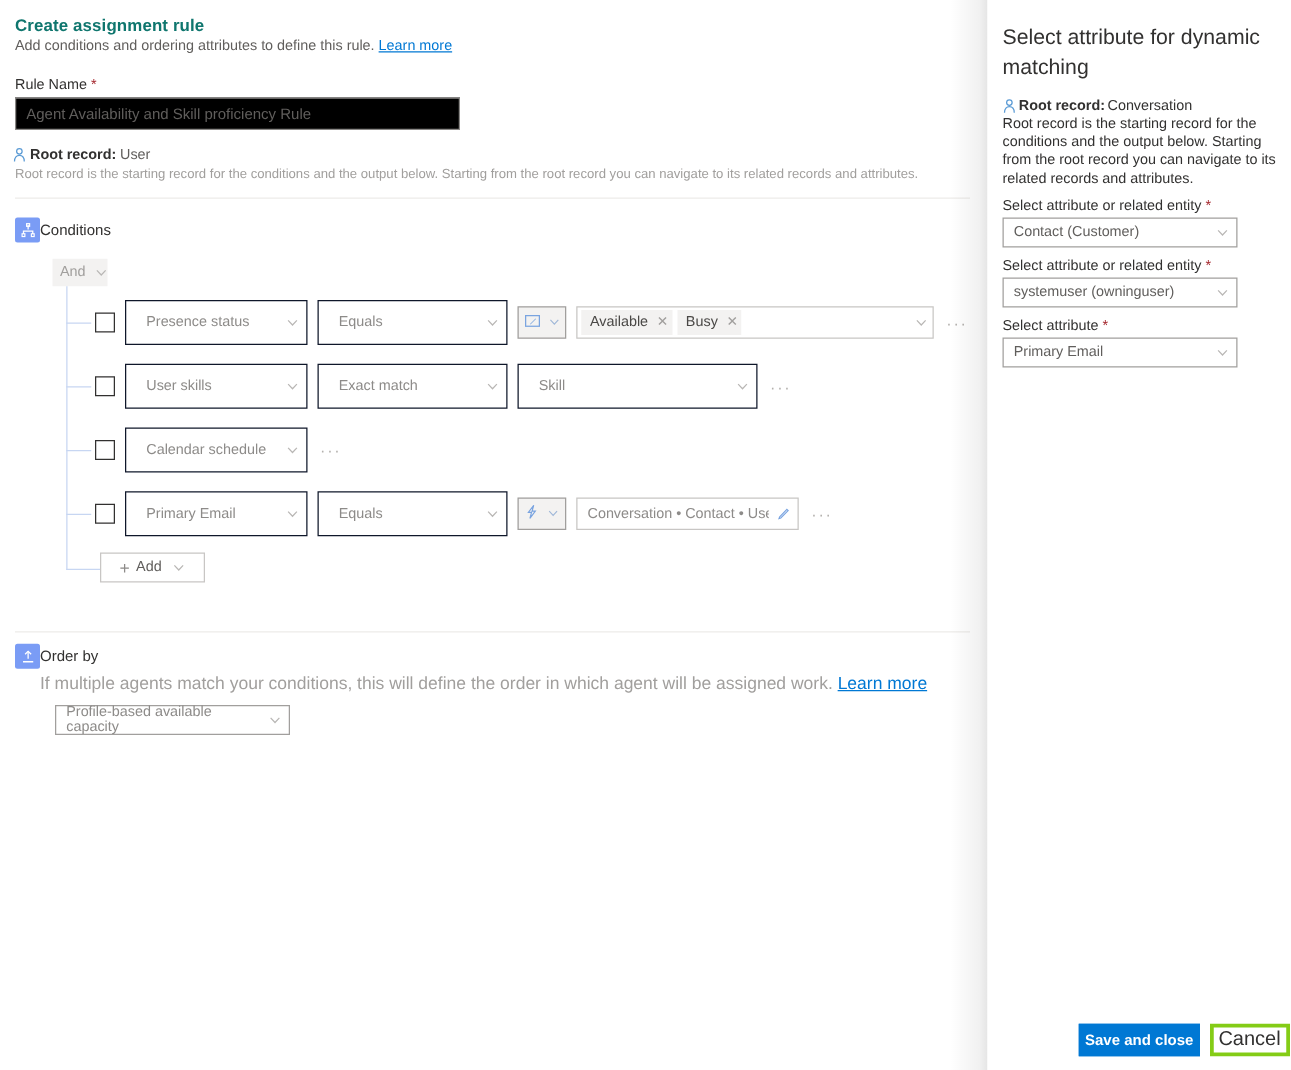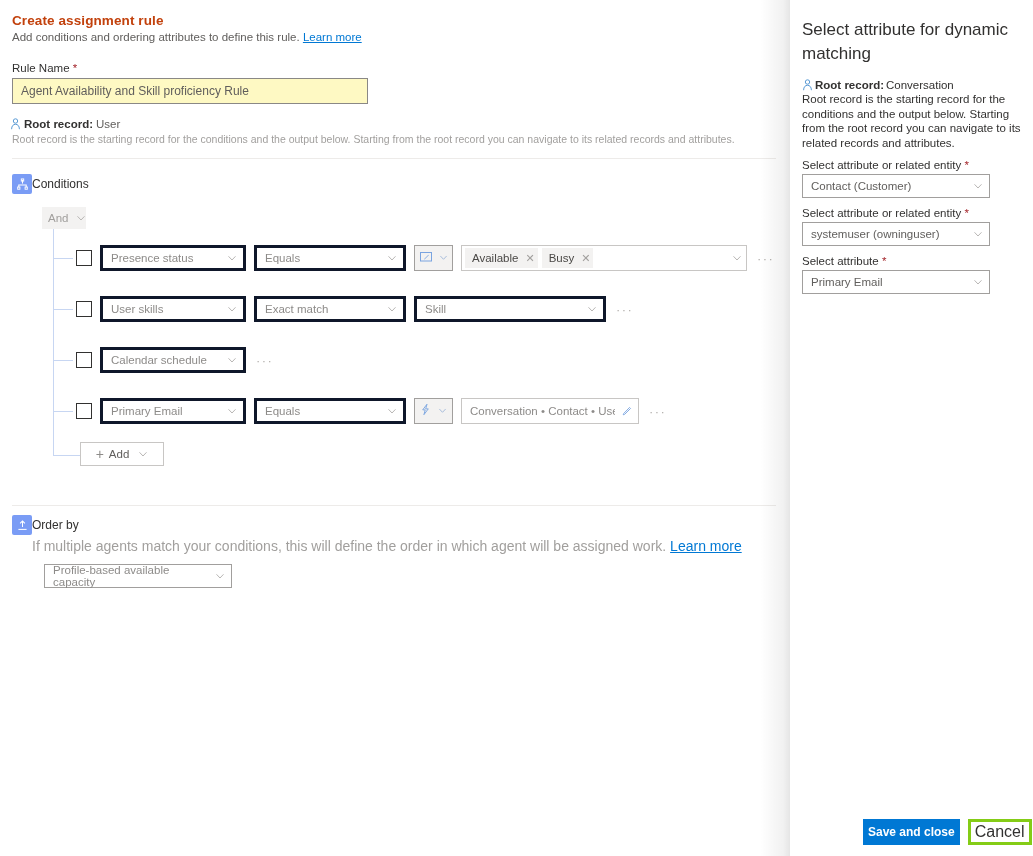--- a/index.html
+++ b/index.html
@@ -18,21 +18,21 @@
   .main {
     position: absolute; left: 0; top: 0;
     width: 790px; height: 856px;
     background: #ffffff;
     overflow: hidden;
   }
 
   .page-title {
     font-size: 13.5px;
     font-weight: bold;
-    color: #c2410c;
+    color: #0f766e;
     margin: 13px 0 0 12px;
     letter-spacing: .1px;
   }
   .page-sub {
     font-size: 11.5px;
     color: #605e5c;
     margin: 3px 0 0 12px;
   }
   .link {
     color: #0078d4;
@@ -45,21 +45,21 @@
     color: #323130;
     margin: 19px 0 4px 12px;
   }
   .req { color: #a4262c; }
 
   .rule-input {
     margin-left: 12px;
     width: 356px;
     height: 26px;
     border: 1px solid #8a8886;
-    background: #fef9c3;
+    background: #000000;
     font-family: "Liberation Sans", sans-serif;
     font-size: 12px;
     color: #605e5c;
     padding: 0 8px;
     outline: none;
   }
 
   .rootrec {
     margin: 14px 0 0 10px;
     font-size: 11.5px;
@@ -140,25 +140,25 @@
     gap: 8px;
   }
   .cbox {
     width: 16px; height: 16px;
     border: 1px solid #323130;
     background: #fff;
     flex: 0 0 auto;
     cursor: pointer;
   }
   .sel {
-    height: 26px;
-    border: 3px solid #0f172a;
-    background: #fff;
-    display: flex; align-items: center;
-    padding: 0 6px 0 8px;
+    height: 36px;
+    border: 1px solid #0f172a;
+    background: #fff;
+    display: flex; align-items: center;
+    padding: 0 6px 0 16px;
     font-size: 11.5px;
     color: #8d8b89;
     cursor: pointer;
     position: relative;
   }
   .sel .txt { flex: 1 1 auto; white-space: nowrap; overflow: hidden; text-overflow: ellipsis; }
   .chev {
     width: 10px; height: 10px;
     flex: 0 0 auto;
     margin-left: 4px;

